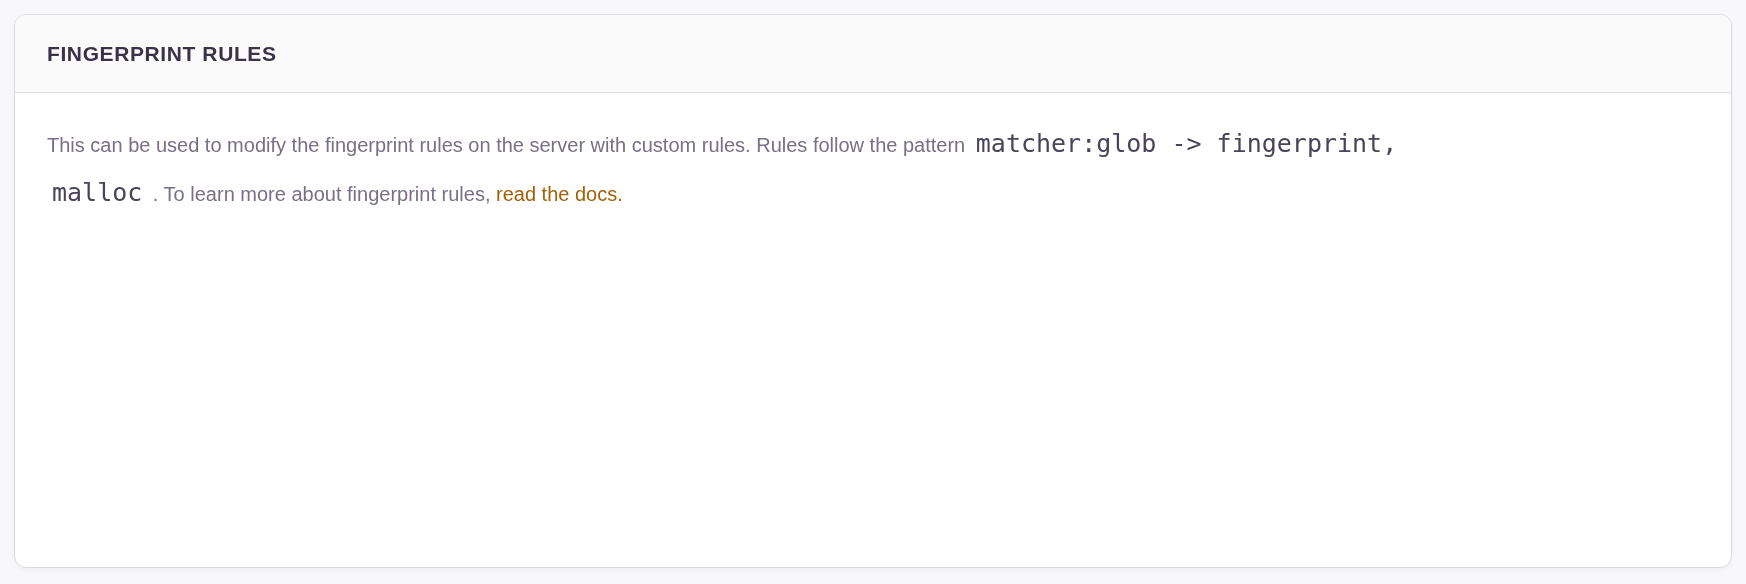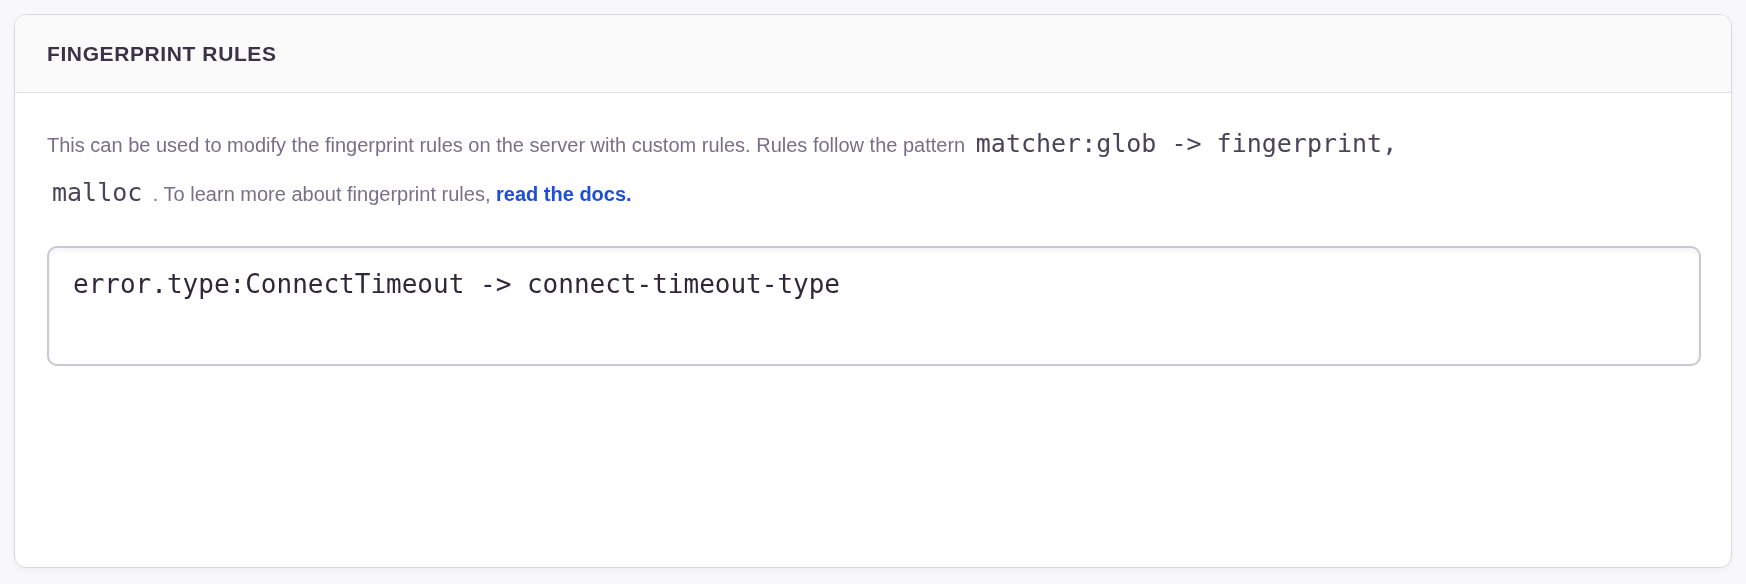--- a/index.html
+++ b/index.html
@@ -59,24 +59,23 @@
   }
 
   .description .inline-code {
     font-family: "DejaVu Sans Mono", "Liberation Mono", monospace;
     font-size: 25px;
     color: #4a4458;
     padding: 0 5px;
   }
 
   .description .docs-link {
-    color: #1d4ed8;
+    color: #a16207;
     text-decoration: none;
     cursor: pointer;
-    font-weight: bold;
   }
 
   .example-code {
     margin: 26px 72px 0 2px;
     background: #f6f5f8;
     border-radius: 9px;
     padding: 22px 24px;
     font-family: "DejaVu Sans Mono", "Liberation Mono", monospace;
     font-size: 26px;
     line-height: 33px;
@@ -113,17 +112,16 @@
 
     <header class="panel-header">
       <h2 class="panel-title">FINGERPRINT RULES</h2>
     </header>
 
     <div class="panel-body">
 
       <p class="description"><span>This can be used to modify the fingerprint rules on the server with custom rules. Rules follow the pattern </span><code class="inline-code">matcher:glob -&gt; fingerprint,</code><br><code class="inline-code">malloc</code><span> . To learn more about fingerprint rules, </span><a class="docs-link" href="#">read the docs.</a></p>
 
 
-      <textarea class="rules-textarea" spellcheck="false" style="">error.type:ConnectTimeout -&gt; connect-timeout-type</textarea>
 
     </div>
   </section>
 </div>
 
 </body></html>

